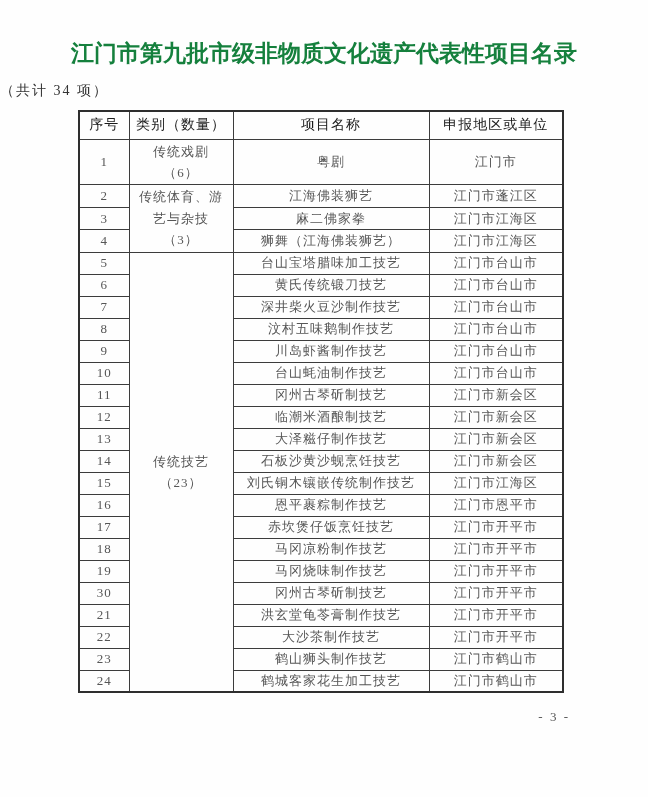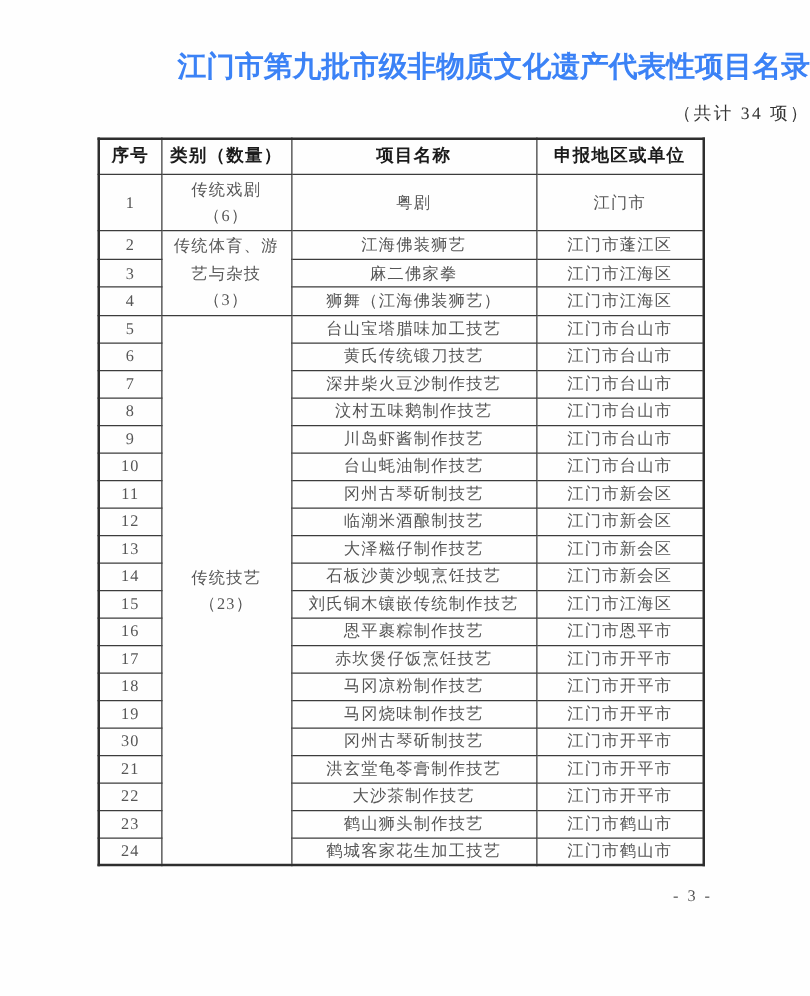--- a/index.html
+++ b/index.html
@@ -10,30 +10,30 @@
   body {
     width: 648px;
     height: 797px;
     background: #fefefe;
     font-family: "Liberation Serif", "DejaVu Serif", serif;
     color: #4f4f4f;
     overflow: hidden;
   }
   .doc-title {
     margin: 38px 0 0 0;
-    text-align: right;
+    text-align: center;
     font-size: 23px;
     font-weight: bold;
-    color: #3b82f6;
+    color: #15803d;
     font-family: "Liberation Serif", "DejaVu Serif", serif;
     letter-spacing: 0px;
   }
   .doc-subtitle {
     margin-top: 13px;
-    text-align: right;
+    text-align: left;
     font-size: 14px;
     color: #333333;
     letter-spacing: 2px;
   }
   table.heritage {
     border-collapse: collapse;
     table-layout: fixed;
     margin: 10px 0 0 78px;
     width: 484px;
     border: 2px solid #2e2e2e;
@@ -46,21 +46,21 @@
   table.heritage td {
     border: 1px solid #3c3c3c;
     text-align: center;
     vertical-align: middle;
     padding: 1px 4px;
     overflow: hidden;
   }
   table.heritage thead th {
     height: 28px;
     font-size: 14px;
-    font-weight: bold;
+    font-weight: normal;
     color: #1b1b1b;
     font-family: "Liberation Sans", "DejaVu Sans", sans-serif;
     letter-spacing: 1px;
   }
   table.heritage tbody td {
     height: 22px;
     font-size: 13px;
     color: #565656;
     letter-spacing: 1px;
   }

